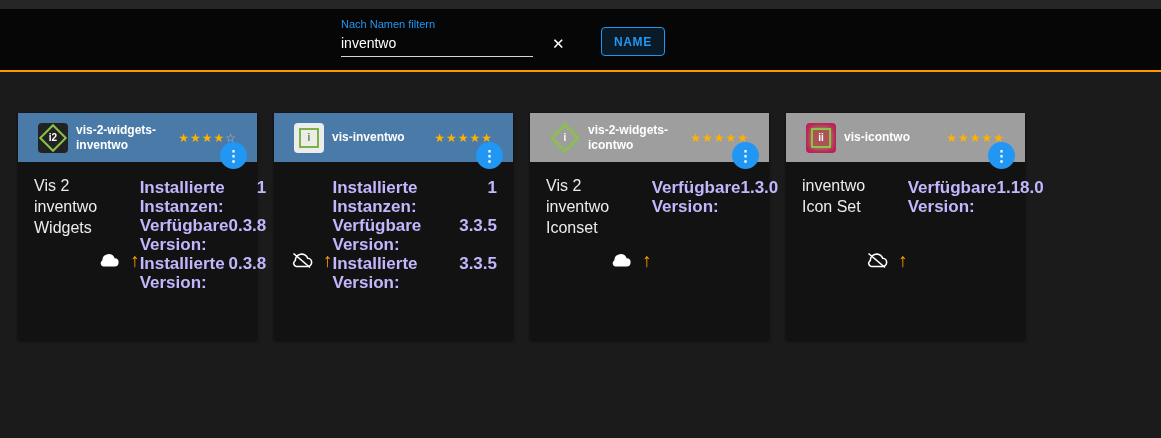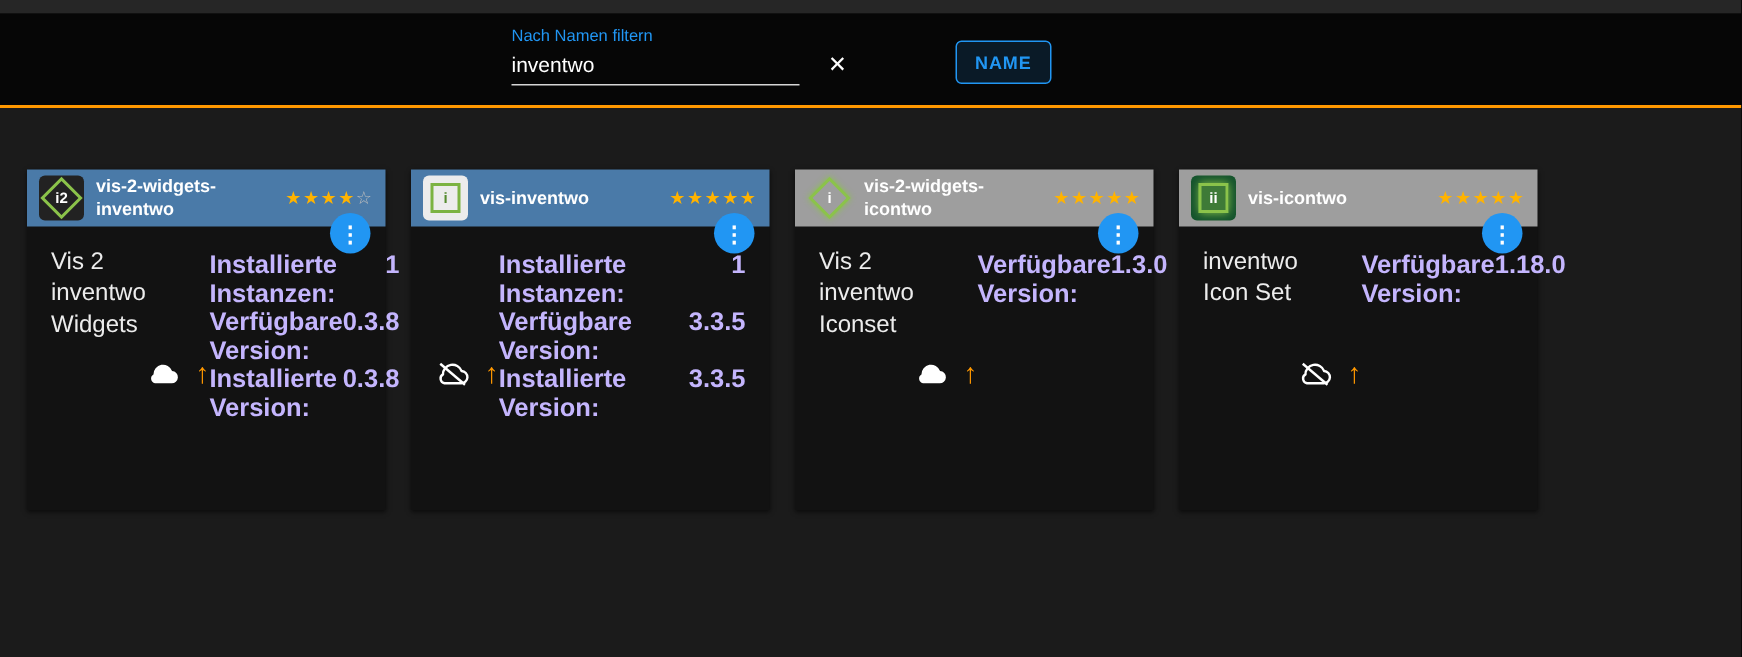--- a/index.html
+++ b/index.html
@@ -17,44 +17,44 @@
   .input-line input{flex:1;background:transparent;border:none;outline:none;color:#fff;
                     font-size:14px;font-family:"Liberation Sans",sans-serif;padding:2px 0;}
   .clear-x{color:#fff;font-size:15px;line-height:1;cursor:pointer;padding:0 2px;}
 
   
   .tb-btn{position:absolute;top:18px;height:29px;display:flex;align-items:center;gap:6px;
           background:rgba(33,150,243,0.14);border:1px solid #2196f3;border-radius:4px;
           color:#2196f3;font-size:12px;font-weight:bold;letter-spacing:.6px;
           font-family:"Liberation Sans",sans-serif;padding:0 12px;cursor:pointer;}
   .btn-all{left:540px;}
-  .btn-name{left:637px;}
+  .btn-name{left:601px;}
 
   
   .cards-row{display:flex;gap:17px;padding:41px 0 0 18px;}
   .card{position:relative;width:239px;height:227px;background:#121212;flex:none;
         box-shadow:0 1px 3px rgba(0,0,0,.6);}
-  .card-header{height:38px;display:flex;align-items:center;gap:8px;padding:0 8px;box-sizing:border-box;}
+  .card-header{height:49px;display:flex;align-items:center;gap:8px;padding:0 20px;box-sizing:border-box;}
   .adapter-name{flex:1;font-size:12px;font-weight:bold;color:#fff;line-height:1.25;word-break:break-word;}
   .stars{flex:none;font-size:12px;letter-spacing:1px;white-space:nowrap;}
   .star.filled{color:#ffb300;}
   .star.empty{color:#bdbdbd;}
 
   .adapter-icon{width:30px;height:30px;flex:none;position:relative;display:flex;
                 align-items:center;justify-content:center;border-radius:4px;}
   .adapter-icon .shape{position:absolute;width:16px;height:16px;border:2px solid #8bc34a;}
   .adapter-icon .icon-letter{position:relative;z-index:1;font-size:10px;font-weight:bold;color:#fff;}
   .icon-v1{background:#222;}
   .icon-v1 .shape{transform:rotate(45deg);}
   .icon-v2{background:#ececec;}
   .icon-v2 .shape{border-color:#7cb342;}
   .icon-v2 .icon-letter{color:#558b2f;}
   .icon-v3{background:transparent;}
   .icon-v3 .shape{transform:rotate(45deg);box-shadow:0 0 4px #8bc34a;}
-  .icon-v4{background:#14532d;}
+  .icon-v4{background:#be185d;}
   .icon-v4 .shape{background:rgba(139,195,74,.35);box-shadow:0 0 6px #8bc34a;}
 
   .menu-btn{position:absolute;top:29px;right:10px;width:27px;height:27px;border-radius:50%;
             background:#2196f3;color:#fff;border:none;display:flex;align-items:center;
             justify-content:center;font-size:15px;font-weight:bold;cursor:pointer;z-index:2;
             font-family:"Liberation Sans",sans-serif;}
 
   .card-body{height:185px;box-sizing:border-box;padding:12px 16px 16px;display:flex;flex-direction:row;}
   .body-title{font-size:16px;color:#ececec;line-height:1.3;margin-top:2px;}
   .icons-row{display:flex;align-items:center;gap:10px;margin-top:16px;}

